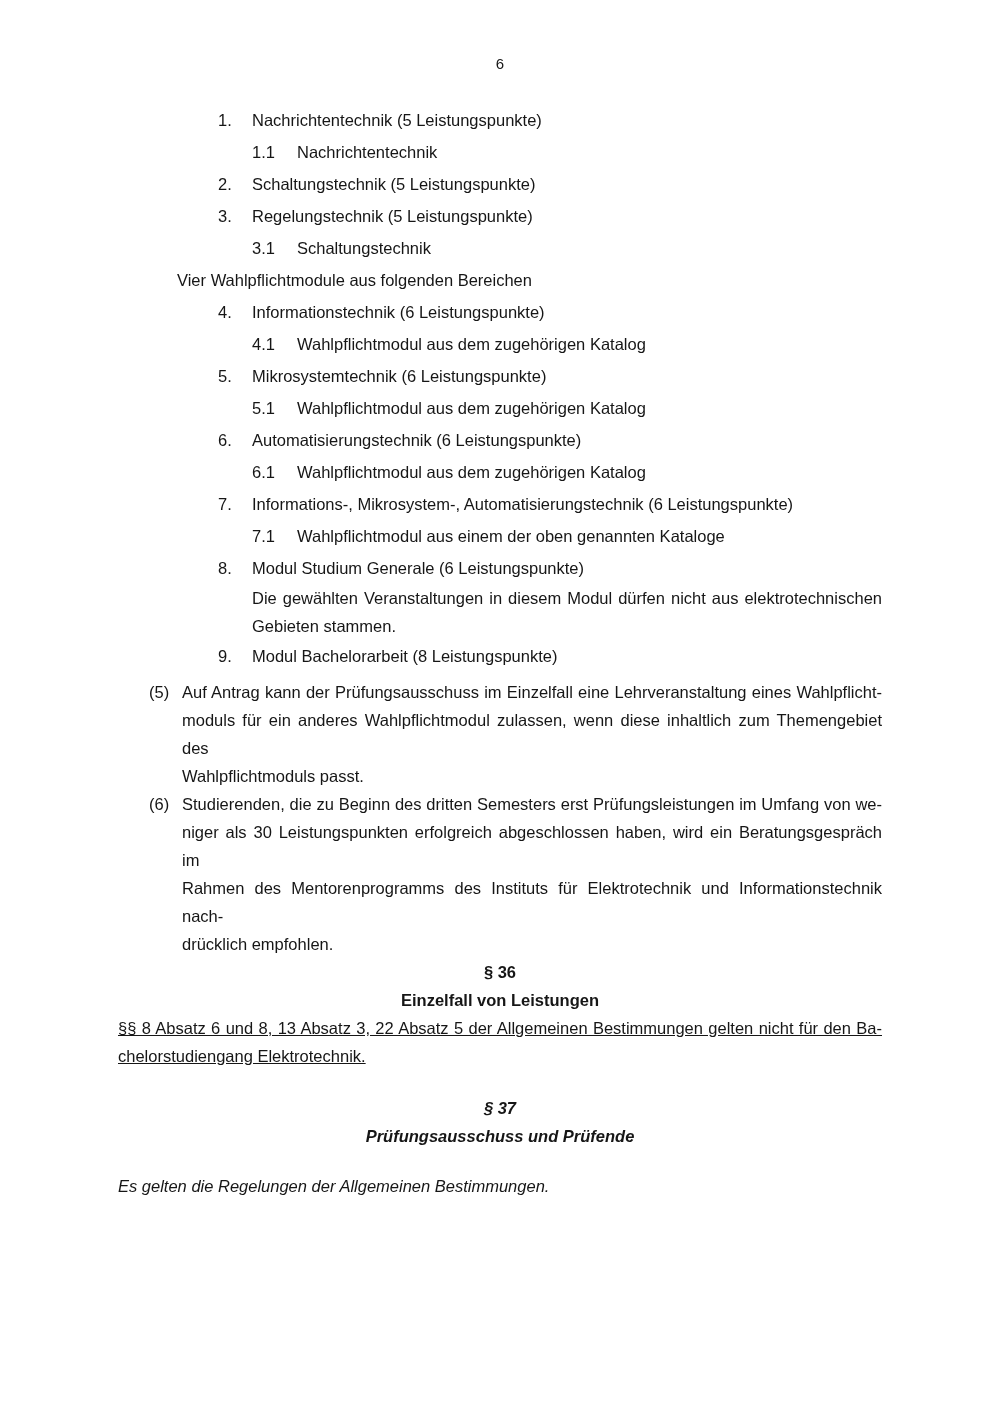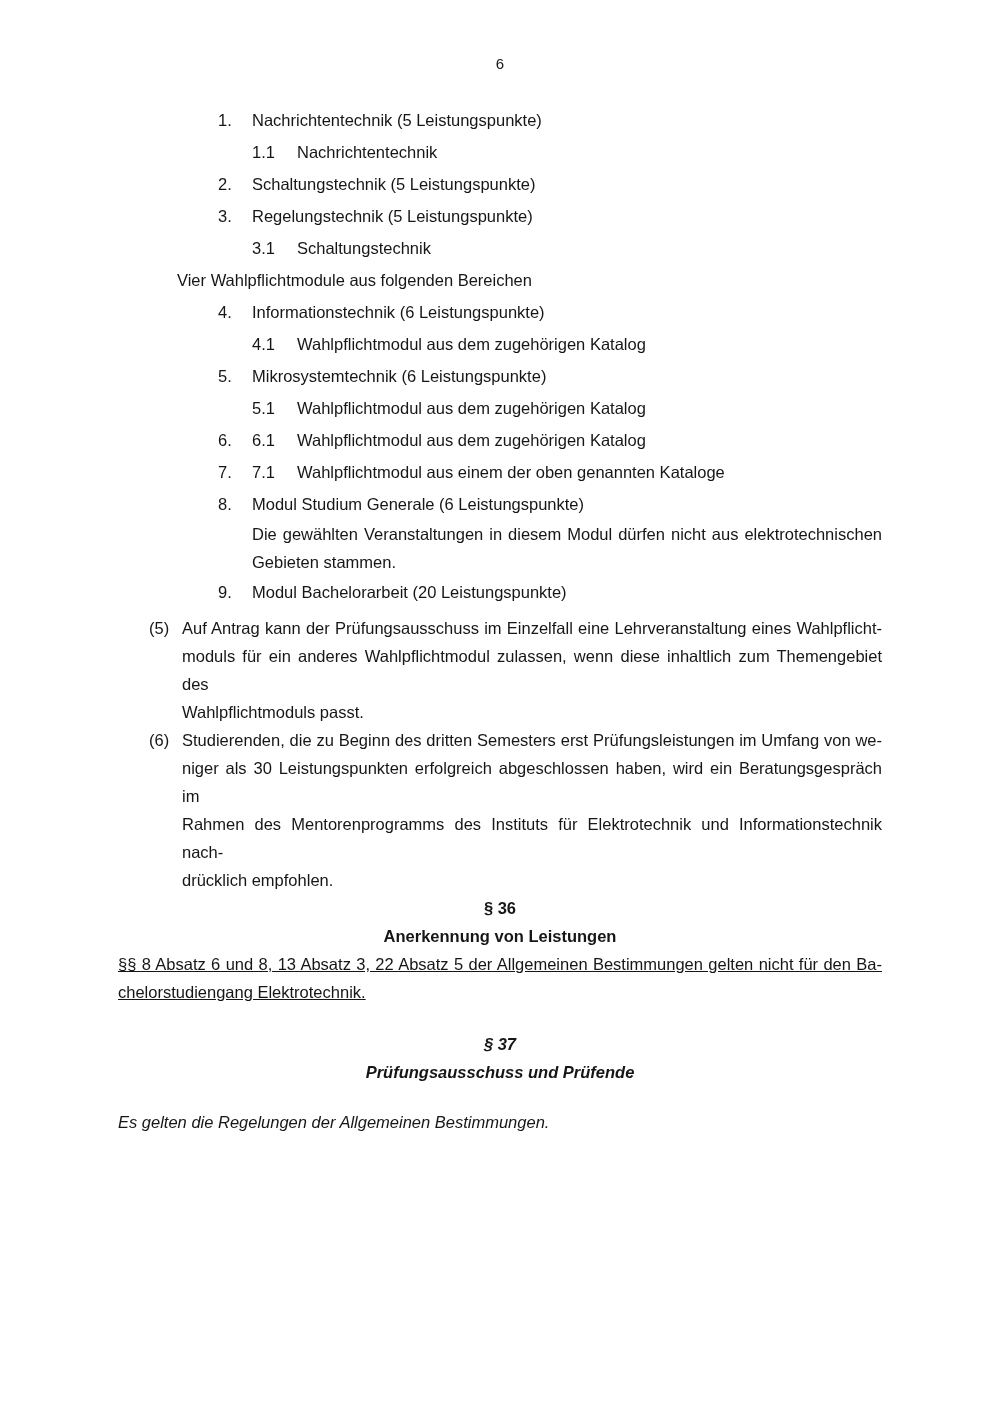--- a/index.html
+++ b/index.html
@@ -81,34 +81,34 @@
     <div class="lrow sub"><span class="num">3.1</span><span class="txt">Schaltungstechnik</span></div>
 
     <div class="lrow intro">Vier Wahlpflichtmodule aus folgenden Bereichen</div>
 
     <div class="lrow item"><span class="num">4.</span><span class="txt">Informationstechnik (6 Leistungspunkte)</span></div>
     <div class="lrow sub"><span class="num">4.1</span><span class="txt">Wahlpflichtmodul aus dem zugehörigen Katalog</span></div>
 
     <div class="lrow item"><span class="num">5.</span><span class="txt">Mikrosystemtechnik (6 Leistungspunkte)</span></div>
     <div class="lrow sub"><span class="num">5.1</span><span class="txt">Wahlpflichtmodul aus dem zugehörigen Katalog</span></div>
 
-    <div class="lrow item"><span class="num">6.</span></div>
+    <div class="lrow item"><span class="num">6.</span><span class="txt">Automatisierungstechnik (6 Leistungspunkte)</span></div>
     <div class="lrow sub"><span class="num">6.1</span><span class="txt">Wahlpflichtmodul aus dem zugehörigen Katalog</span></div>
 
-    <div class="lrow item"><span class="num">7.</span></div>
+    <div class="lrow item"><span class="num">7.</span><span class="txt">Informations-, Mikrosystem-, Automatisierungstechnik (6 Leistungspunkte)</span></div>
     <div class="lrow sub"><span class="num">7.1</span><span class="txt">Wahlpflichtmodul aus einem der oben genannten Kataloge</span></div>
 
     <div class="lrow item"><span class="num">8.</span><span class="txt">Modul Studium Generale (6 Leistungspunkte)</span></div>
 
     <div class="note">
       <div class="line just">Die gewählten Veranstaltungen in diesem Modul dürfen nicht aus elektrotechnischen</div>
       <div class="line">Gebieten stammen.</div>
     </div>
 
-    <div class="lrow item"><span class="num">9.</span><span class="txt">Modul Bachelorarbeit (20 Leistungspunkte)</span></div>
+    <div class="lrow item"><span class="num">9.</span><span class="txt">Modul Bachelorarbeit (8 Leistungspunkte)</span></div>
 
   </div>
 
   <div class="pblock first">
     <span class="marker">(5)</span>
     <div class="line just">Auf Antrag kann der Prüfungsausschuss im Einzelfall eine Lehrveranstaltung eines Wahlpflicht-</div>
     <div class="line just">moduls für ein anderes Wahlpflichtmodul zulassen, wenn diese inhaltlich zum Themengebiet des</div>
     <div class="line">Wahlpflichtmoduls passt.</div>
   </div>
 
@@ -116,21 +116,21 @@
     <span class="marker">(6)</span>
     <div class="line just">Studierenden, die zu Beginn des dritten Semesters erst Prüfungsleistungen im Umfang von we-</div>
     <div class="line just">niger als 30 Leistungspunkten erfolgreich abgeschlossen haben, wird ein Beratungsgespräch im</div>
     <div class="line just">Rahmen des Mentorenprogramms des Instituts für Elektrotechnik und Informationstechnik nach-</div>
     <div class="line">drücklich empfohlen.</div>
   </div>
 
   <div class="section sec36">
     <div class="sec-head">
       <div class="sec-num">§ 36</div>
-      <div class="sec-title">Anerkennung von Leistungen</div>
+      <div class="sec-title">Einzelfall von Leistungen</div>
     </div>
     <div class="sec-body">
       <div class="line just">§§ 8 Absatz 6 und 8, 13 Absatz 3, 22 Absatz 5 der Allgemeinen Bestimmungen gelten nicht für den Ba-</div>
       <div class="line">chelorstudiengang Elektrotechnik.</div>
     </div>
   </div>
 
   <div class="section sec37">
     <div class="sec-head">
       <div class="sec-num">§ 37</div>

